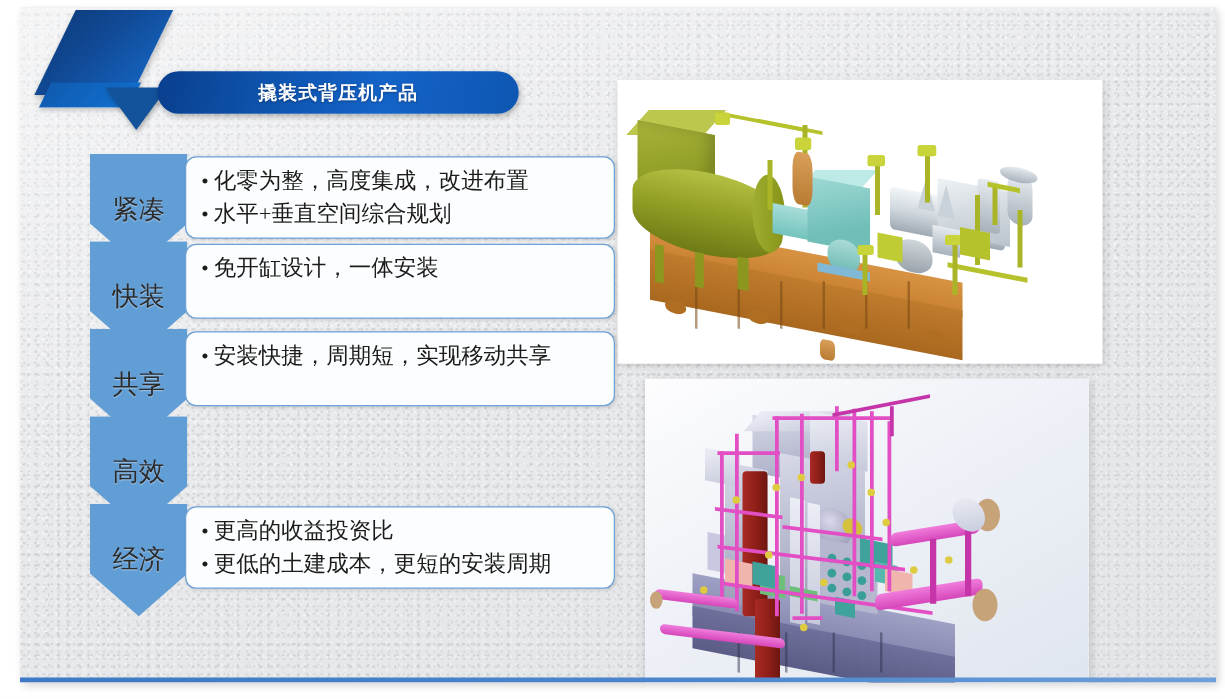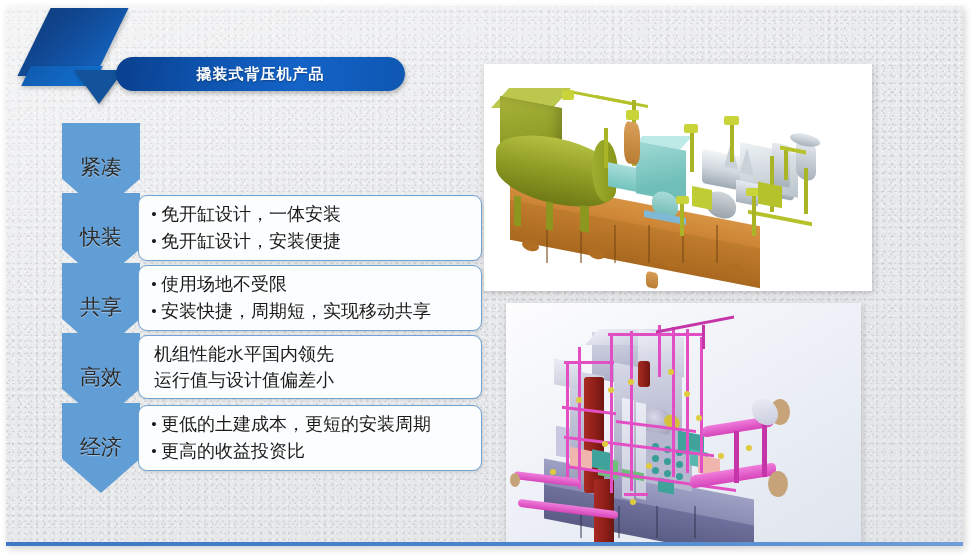--- a/index.html
+++ b/index.html
@@ -10,21 +10,21 @@
   body {
     width: 980px;
     height: 559px;
     overflow: hidden;
     font-family: "Liberation Serif", "DejaVu Serif", serif;
   }
 
   
   #slide {
     position: absolute;
-    left: 6px;
+    left: 16px;
     top: 6px;
     width: 957px;
     height: 540px;
     background: #e9eaec;
     box-shadow: 2px 3px 7px rgba(0,0,0,0.18);
     overflow: hidden;
   }
   
   #slide .noise {
     position: absolute;
@@ -352,63 +352,61 @@
     <span>撬装式背压机产品</span>
   </div>
 
   <div id="feature-list">
 
     <div class="feature-row">
       <div class="chev">
         <div class="chev-body"></div>
       </div>
       <div class="chev-label">紧凑</div>
+      <div class="tbox">
+        <div class="tline bulleted">化零为整，高度集成，改进布置</div>
+        <div class="tline bulleted">水平+垂直空间综合规划</div>
+      </div>
     </div>
 
     <div class="feature-row">
       <div class="chev">
         <div class="chev-body"></div>
       </div>
       <div class="chev-label">快装</div>
       <div class="tbox">
         <div class="tline bulleted">免开缸设计，一体安装</div>
-        <div class="tline bulleted">免开缸设计，安装便捷</div>
       </div>
     </div>
 
     <div class="feature-row">
       <div class="chev">
         <div class="chev-body"></div>
       </div>
       <div class="chev-label">共享</div>
       <div class="tbox">
-        <div class="tline bulleted">使用场地不受限</div>
         <div class="tline bulleted">安装快捷，周期短，实现移动共享</div>
       </div>
     </div>
 
     <div class="feature-row">
       <div class="chev">
         <div class="chev-body"></div>
       </div>
       <div class="chev-label">高效</div>
-      <div class="tbox">
-        <div class="tline plain">机组性能水平国内领先</div>
-        <div class="tline plain">运行值与设计值偏差小</div>
-      </div>
     </div>
 
     <div class="feature-row">
       <div class="chev">
         <div class="chev-body"></div>
       </div>
       <div class="chev-label">经济</div>
       <div class="tbox">
+        <div class="tline bulleted">更高的收益投资比</div>
         <div class="tline bulleted">更低的土建成本，更短的安装周期</div>
-        <div class="tline bulleted">更高的收益投资比</div>
       </div>
     </div>
 
   </div>
 
   <div class="photo-frame" id="photo-top">
     <div class="cad">
 
       <div class="pc skid-top"></div>
       <div class="pc skid-face"></div>

